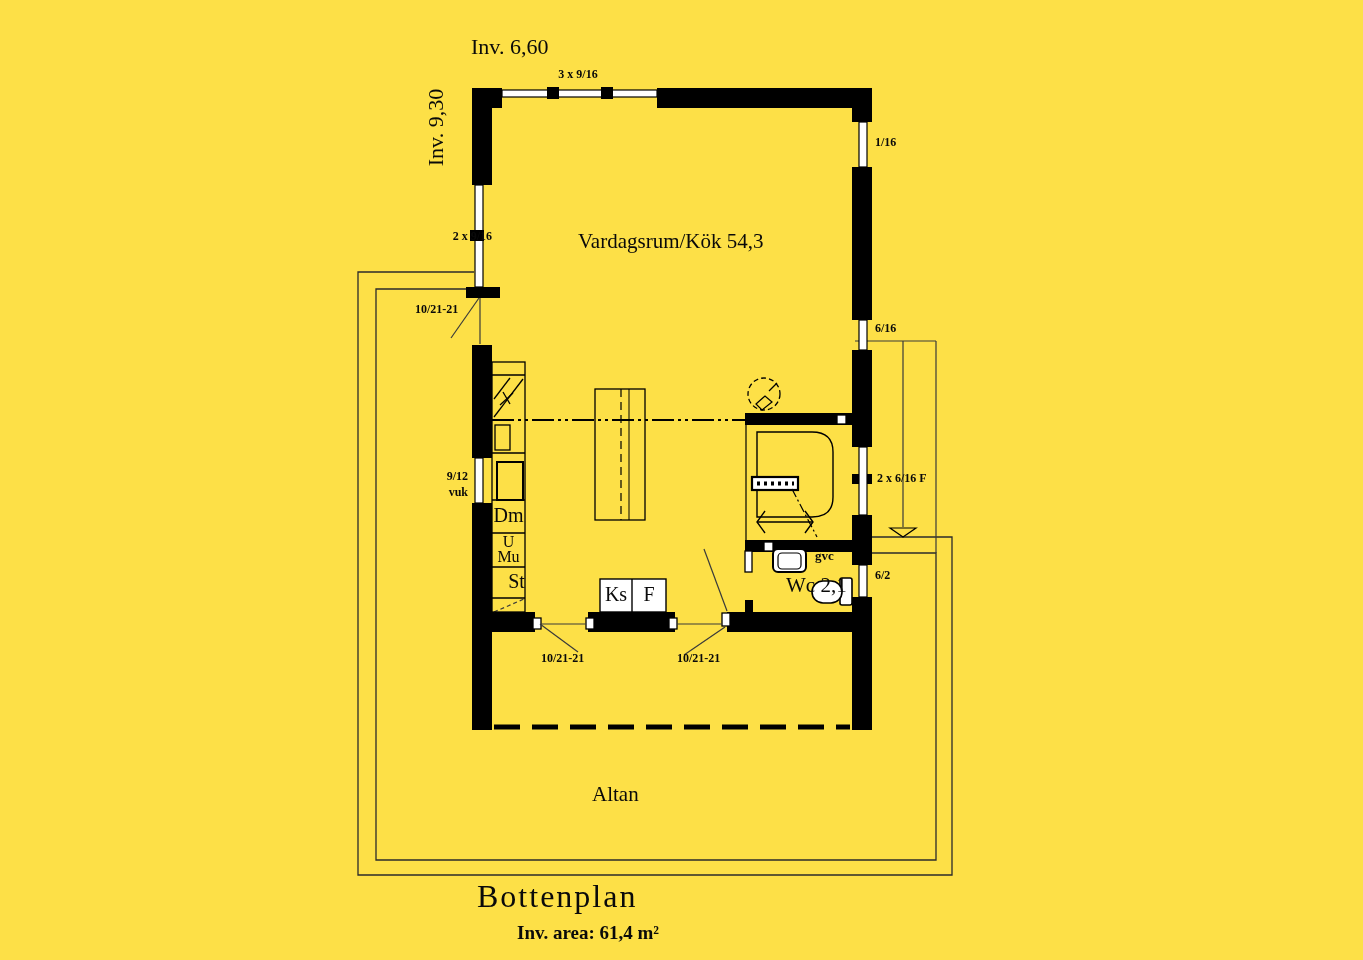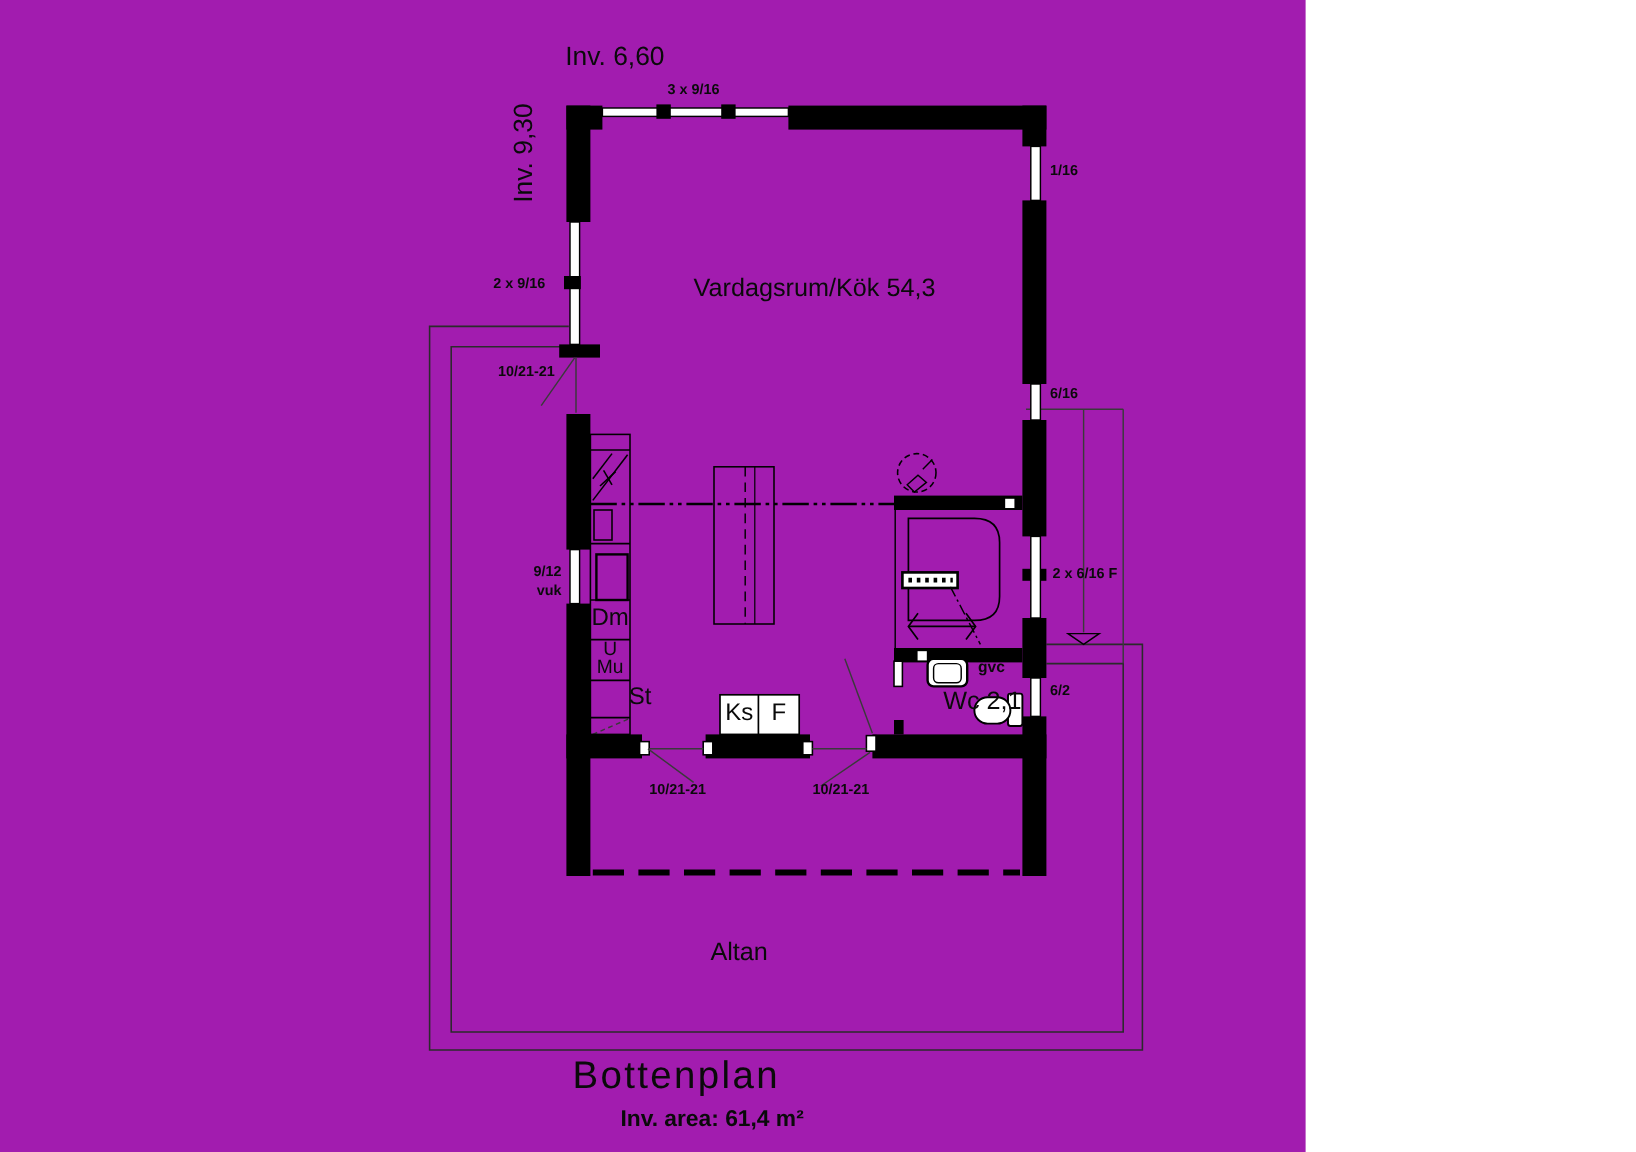--- a/index.html
+++ b/index.html
@@ -1,17 +1,17 @@
 <!DOCTYPE html>
 <html><head>
 <meta charset="utf-8">
 <style>
   html,body{margin:0;padding:0;background:#ffffff;}
-  #stage{position:relative;width:1088px;height:960px;background:#a21caf;overflow:hidden;
-         font-family:Liberation Sans, sans-serif;color:#0a0a0a;}
+  #stage{position:relative;width:1363px;height:960px;background:#fde047;overflow:hidden;
+         font-family:Liberation Serif, serif;color:#0a0a0a;}
   #plan-svg{position:absolute;left:0;top:0;}
   .lbl{position:absolute;white-space:nowrap;color:#0a0a0a;line-height:1.05;}
   .dim{font-size:12px;font-weight:bold;}
   .room{font-size:21px;font-weight:400;}
   .appl{text-align:center;}
   .rot{transform:rotate(-90deg);transform-origin:center;text-align:center;}
   .title{font-size:32px;letter-spacing:2px;}
   .area{font-size:19px;font-weight:bold;margin-left:40px;}
 </style>
 </head>
@@ -145,33 +145,33 @@
       <rect x="812" y="581" width="30" height="22" rx="11" stroke-width="1.6"></rect>
     </g>
   </svg>
 
   <div class="lbl room" style="left:471px;top:35px;font-size:22px;">Inv. 6,60</div>
 
   <div class="lbl room rot" style="left:388px;top:116px;width:96px;font-size:22px;">Inv. 9,30</div>
 
   <div class="lbl dim" style="left:543px;top:68px;width:70px;text-align:center;">3 x 9/16</div>
 
-  <div class="lbl dim" style="left:411px;top:230px;width:50px;text-align:left;">2 x 9/16</div>
+  <div class="lbl dim" style="left:442px;top:230px;width:50px;text-align:right;">2 x 9/16</div>
 
   <div class="lbl dim" style="left:415px;top:303px;">10/21-21</div>
 
   <div class="lbl room" style="left:578px;top:230px;">Vardagsrum/Kök 54,3</div>
 
   <div class="lbl dim" style="left:432px;top:470px;width:36px;text-align:right;">9/12</div>
   <div class="lbl dim" style="left:432px;top:486px;width:36px;text-align:right;">vuk</div>
 
   <div class="lbl appl" style="left:492px;top:505px;width:33px;font-size:20px;">Dm</div>
   <div class="lbl appl" style="left:492px;top:534px;width:33px;font-size:16px;">U</div>
   <div class="lbl appl" style="left:492px;top:549px;width:33px;font-size:16px;">Mu</div>
-  <div class="lbl appl" style="left:517px;top:571px;width:33px;font-size:20px;">St</div>
+  <div class="lbl appl" style="left:500px;top:571px;width:33px;font-size:20px;">St</div>
 
   <div class="lbl appl" style="left:600px;top:584px;width:32px;font-size:20px;">Ks</div>
   <div class="lbl appl" style="left:632px;top:584px;width:34px;font-size:20px;">F</div>
 
   <div class="lbl dim" style="left:875px;top:136px;">1/16</div>
   <div class="lbl dim" style="left:875px;top:322px;">6/16</div>
   <div class="lbl dim" style="left:877px;top:472px;">2 x 6/16 F</div>
   <div class="lbl dim" style="left:875px;top:569px;">6/2</div>
 
   <div class="lbl dim" style="left:815px;top:549px;font-size:13px;">gvc</div>

